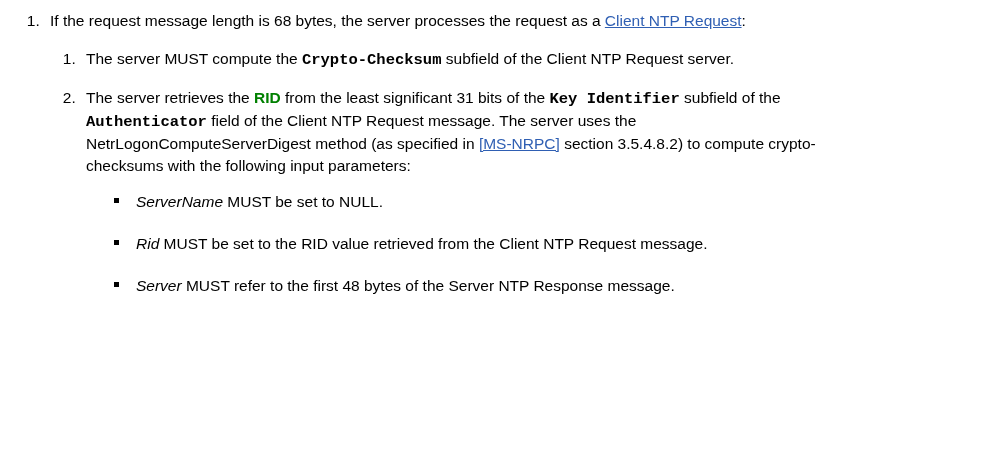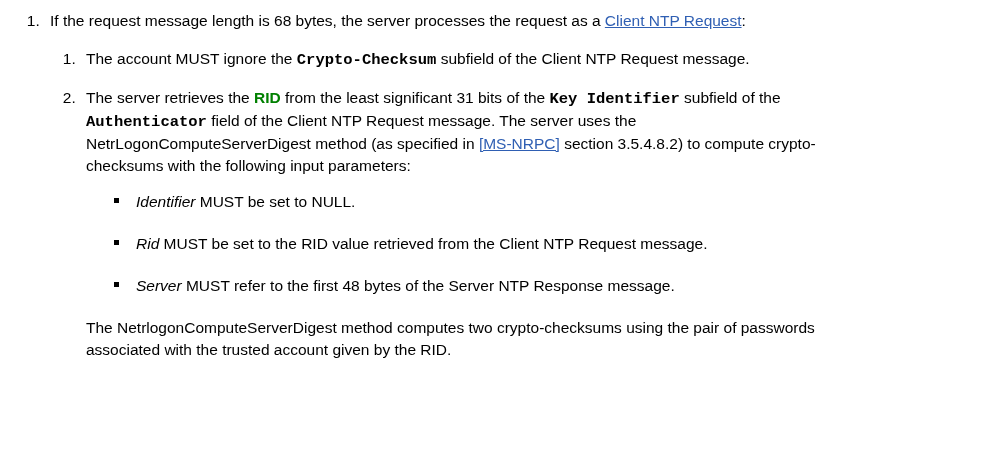--- a/index.html
+++ b/index.html
@@ -82,38 +82,37 @@
 
 <div class="page">
 
   <ol class="lvl1">
     <li>
       <div class="li-body">
         <span>If the request message length is 68 bytes, the server processes the request as a </span><a class="doclink" href="#">Client NTP Request</a><span>:</span>
 
         <ol class="lvl2">
           <li>
-            <span>The account MUST ignore the </span><span class="b">Crypto-Checksum</span><span> subfield of the Client NTP Request message.</span>
+            <span>The server MUST compute the </span><span class="b">Crypto-Checksum</span><span> subfield of the Client NTP Request server.</span>
           </li>
 
           <li>
             <span>The server retrieves the </span><span class="green">RID</span><span> from the least significant 31 bits of the </span><span class="b">Key Identifier</span><span> subfield of the </span><span class="b">Authenticator</span><span> field of the Client NTP Request message. The server uses the NetrLogonComputeServerDigest method (as specified in </span><a class="doclink" href="#">[MS-NRPC]</a><span> section 3.5.4.8.2) to compute crypto-checksums with the following input parameters:</span>
 
             <ul class="lvl3">
               <li>
-                <span class="sq"></span><span class="i">Identifier</span><span> MUST be set to NULL.</span>
+                <span class="sq"></span><span class="i">ServerName</span><span> MUST be set to NULL.</span>
               </li>
               <li>
                 <span class="sq"></span><span class="i">Rid</span><span> MUST be set to the RID value retrieved from the Client NTP Request message.</span>
               </li>
               <li>
                 <span class="sq"></span><span class="i">Server</span><span> MUST refer to the first 48 bytes of the Server NTP Response message.</span>
               </li>
             </ul>
 
-            <p class="trail-para">The NetrlogonComputeServerDigest method computes two crypto-checksums using the pair of passwords associated with the trusted account given by the RID.</p>
           </li>
         </ol>
       </div>
     </li>
   </ol>
 
 </div>
 
 </body></html>

